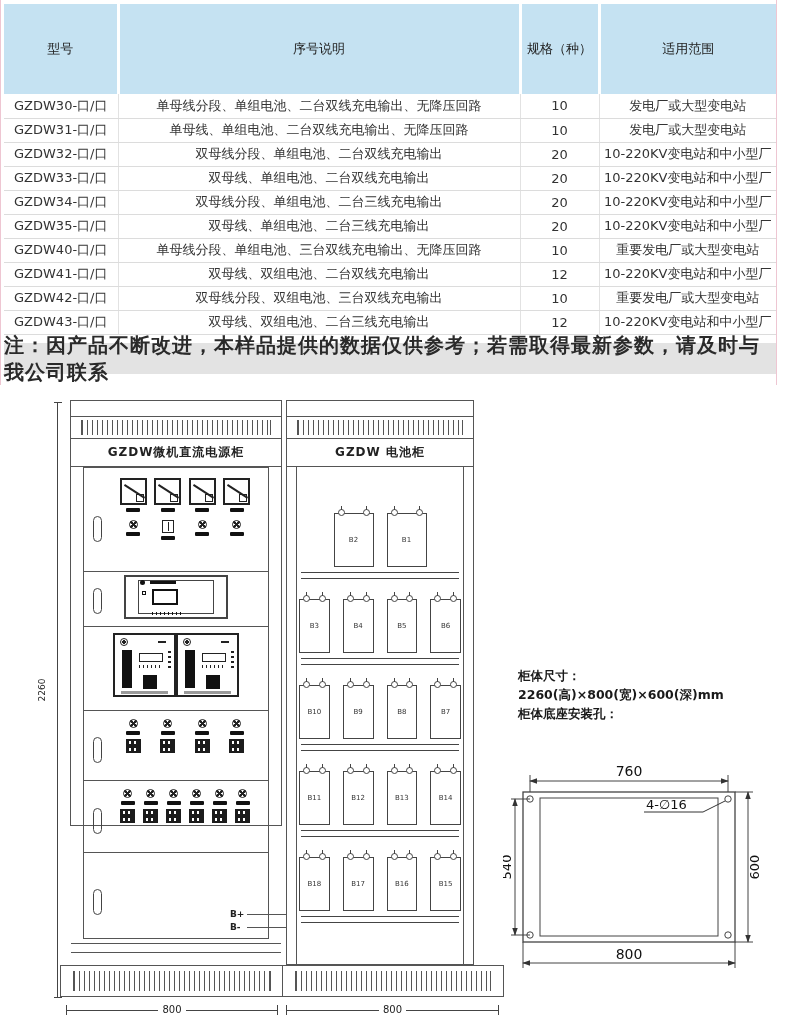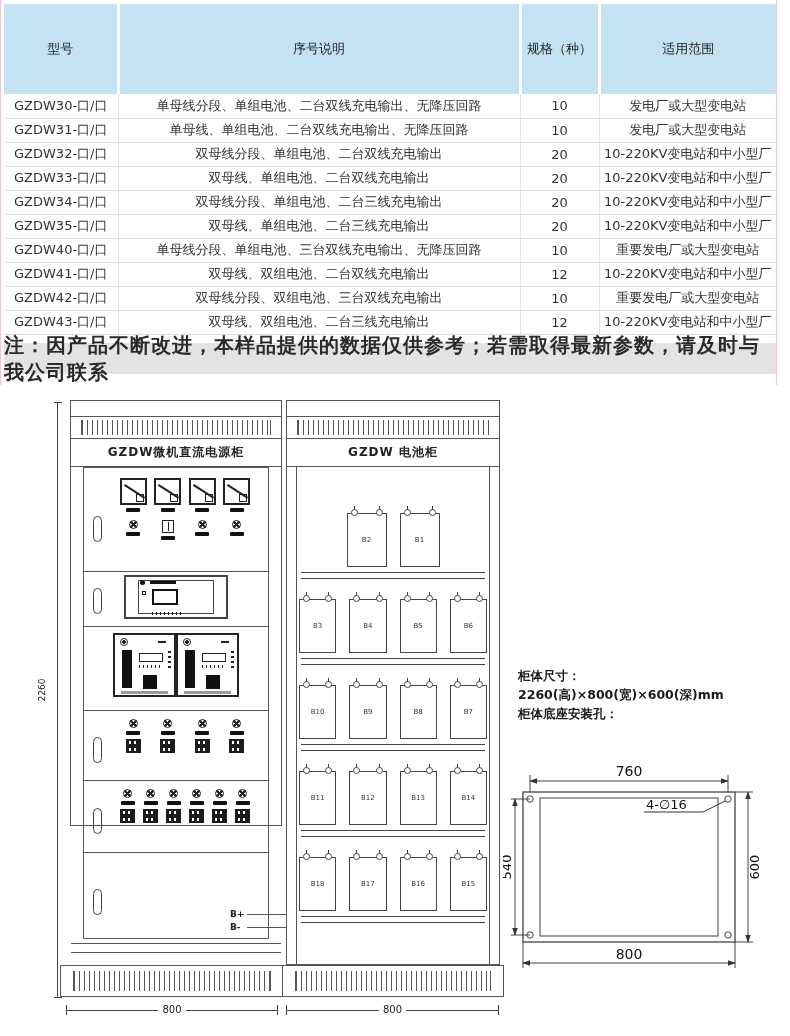--- a/index.html
+++ b/index.html
@@ -33,21 +33,21 @@
     font-size:20px; font-weight:bold; color:#2a2a2a; letter-spacing:1px;
   }
 
   
   .drawing { position:absolute; left:0; top:385px; width:790px; height:651px; background:#fff; }
   .ln { position:absolute; background:#555; }
 
   
   .cabinet { position:absolute; border:1px solid #555; background:#fff; }
   .cab-left  { left:70px;  top:15px; width:212px; height:426px; }
-  .cab-right { left:286px; top:15px; width:214px; height:565px; }
+  .cab-right { left:286px; top:15px; width:188px; height:565px; }
   .cab-cap   { height:16px; border-bottom:1px solid #555; }
   .cab-vent  { height:22px; border-bottom:1px solid #555; padding:3px 10px; }
   .cab-vent .stripes, .base .stripes {
     height:100%; background:repeating-linear-gradient(90deg,#555 0 1px,transparent 1px 5px);
     border-left:1px solid #555; border-right:1px solid #555;
   }
   .cab-title { height:28px; border-bottom:1px solid #555; display:flex; align-items:center; justify-content:center;
     font-size:12px; font-weight:bold; color:#222; letter-spacing:1px; }
   .cab-body { position:relative; height:497px; }
 

